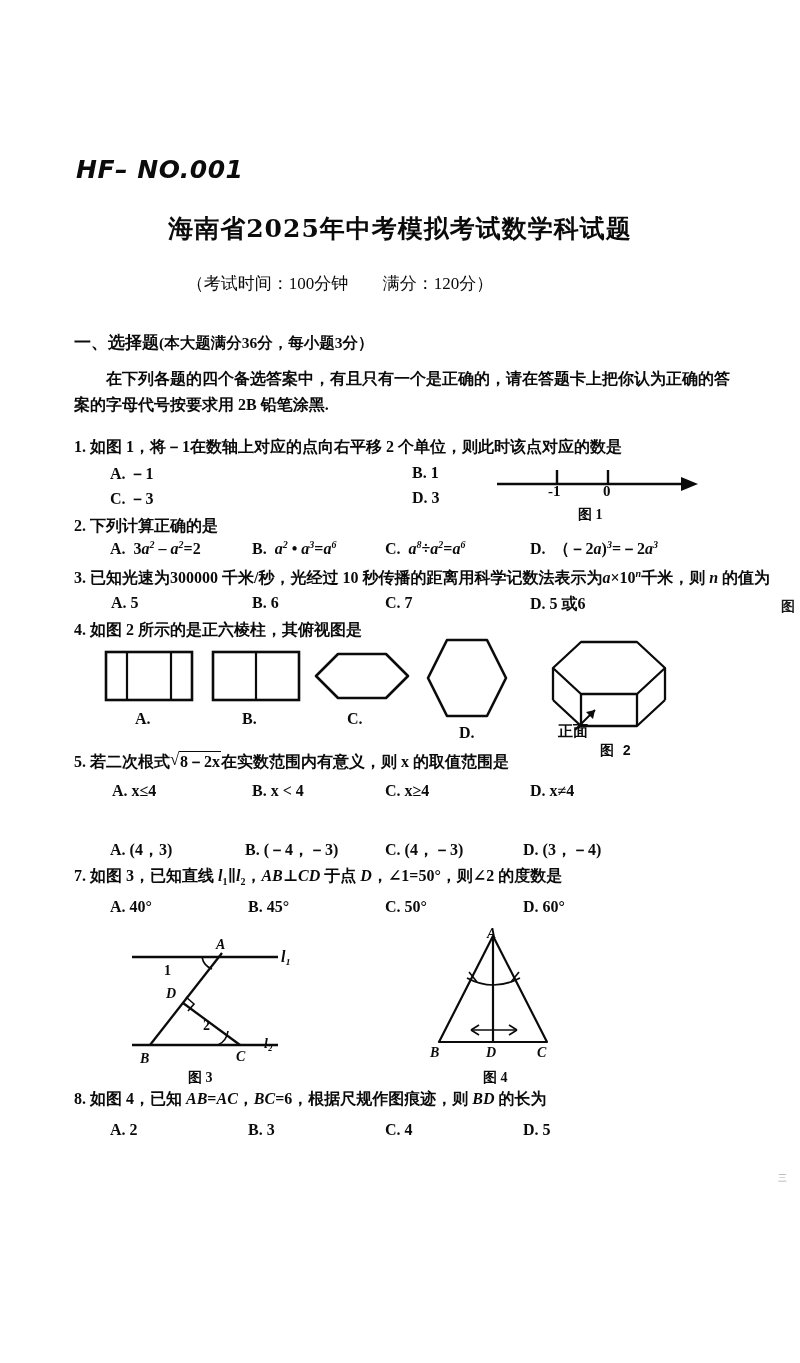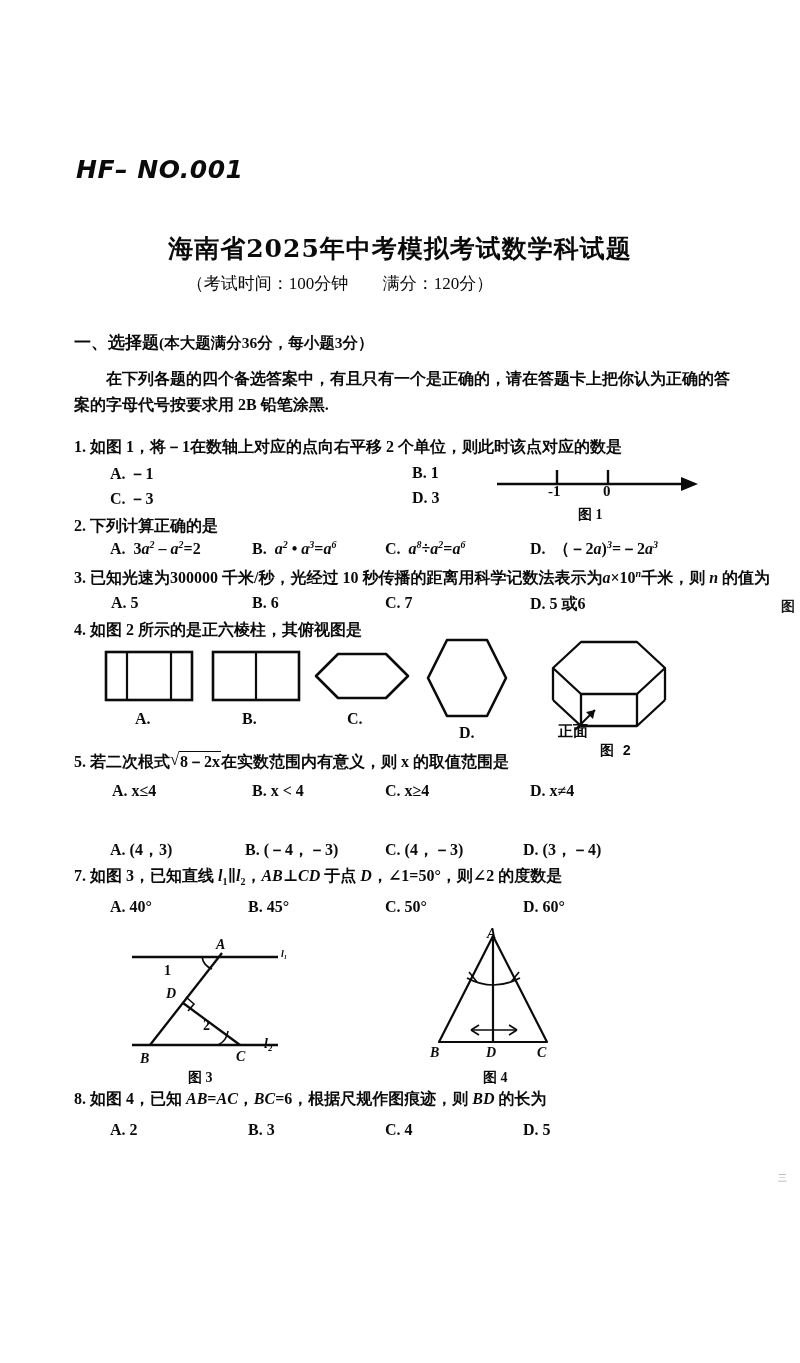--- a/index.html
+++ b/index.html
@@ -19,21 +19,21 @@
   .hf-code{
     position:absolute;left:76px;top:155px;
     font-family:"DejaVu Sans","Liberation Sans",sans-serif;
     font-weight:bold;font-style:italic;
     font-size:25px;letter-spacing:.5px;
   }
   .main-title{
     position:absolute;left:0;top:212px;width:800px;
     text-align:center;
     font-family:"DejaVu Serif","Liberation Serif",serif;
-    font-weight:bold;font-size:25px;letter-spacing:1px;margin-top:20px;
+    font-weight:bold;font-size:25px;letter-spacing:1px;
   }
   .sub-title{
     position:absolute;left:0;top:272px;width:680px;
     text-align:center;font-size:17px;
   }
   .sub-title .gap{display:inline-block;width:26px;}
 
   
   .sec-head{
     position:absolute;left:74px;top:331px;
@@ -238,21 +238,21 @@
 
       <path d="M88,110 A18,18 0 0 0 98,96" fill="none" stroke="#0b0b0b" stroke-width="1.6"></path>
     </svg>
   </div>
   <div class="figlabel" style="left:216px;top:937px;font-size:14px;font-style:italic;">A</div>
   <div class="figlabel" style="left:164px;top:963px;font-size:14px;">1</div>
   <div class="figlabel" style="left:166px;top:986px;font-size:14px;font-style:italic;">D</div>
   <div class="figlabel" style="left:203px;top:1018px;font-size:14px;">2</div>
   <div class="figlabel" style="left:140px;top:1051px;font-size:14px;font-style:italic;">B</div>
   <div class="figlabel" style="left:236px;top:1049px;font-size:14px;font-style:italic;">C</div>
-  <div class="figlabel" style="left:281px;top:948px;font-size:10px;font-style:italic;">l₁</div>
+  <div class="figlabel" style="left:281px;top:948px;font-size:16px;font-style:italic;">l₁</div>
   <div class="figlabel" style="left:264px;top:1036px;font-size:14px;font-style:italic;">l₂</div>
   <div class="figlabel" style="left:180px;top:1069px;padding-left:8px;">图 3</div>
 
   <div class="fig" style="left:425px;top:930px;">
     <svg width="140" height="130" viewBox="0 0 140 130">
 
       <polygon points="68,6 14,112 122,112" fill="none" stroke="#0b0b0b" stroke-width="2.2" stroke-linejoin="round"></polygon>
 
       <line x1="68" y1="6" x2="68" y2="112" stroke="#0b0b0b" stroke-width="2.2"></line>
 

